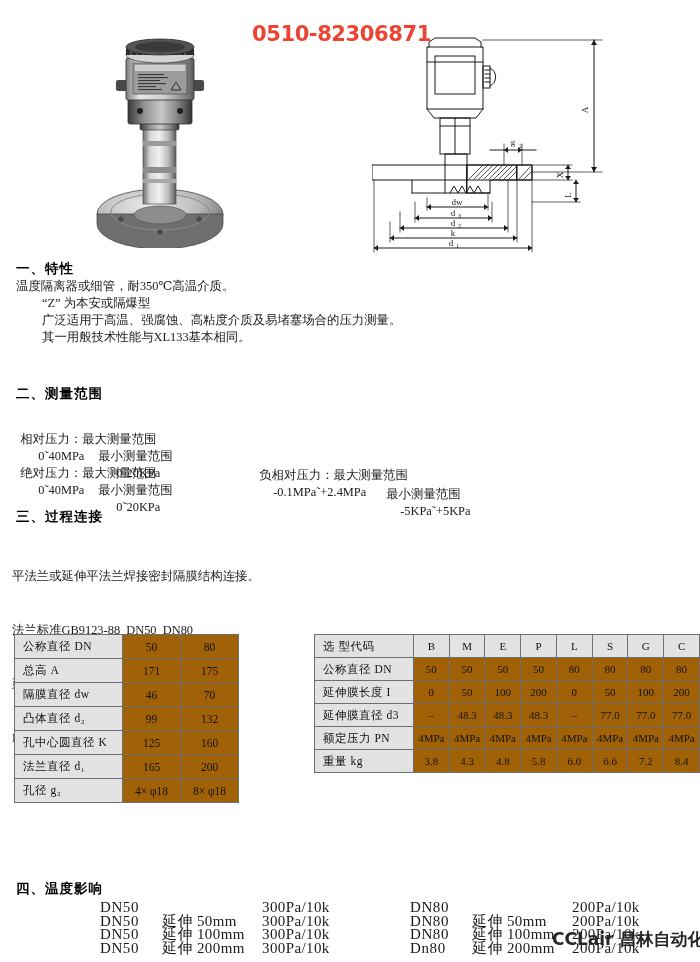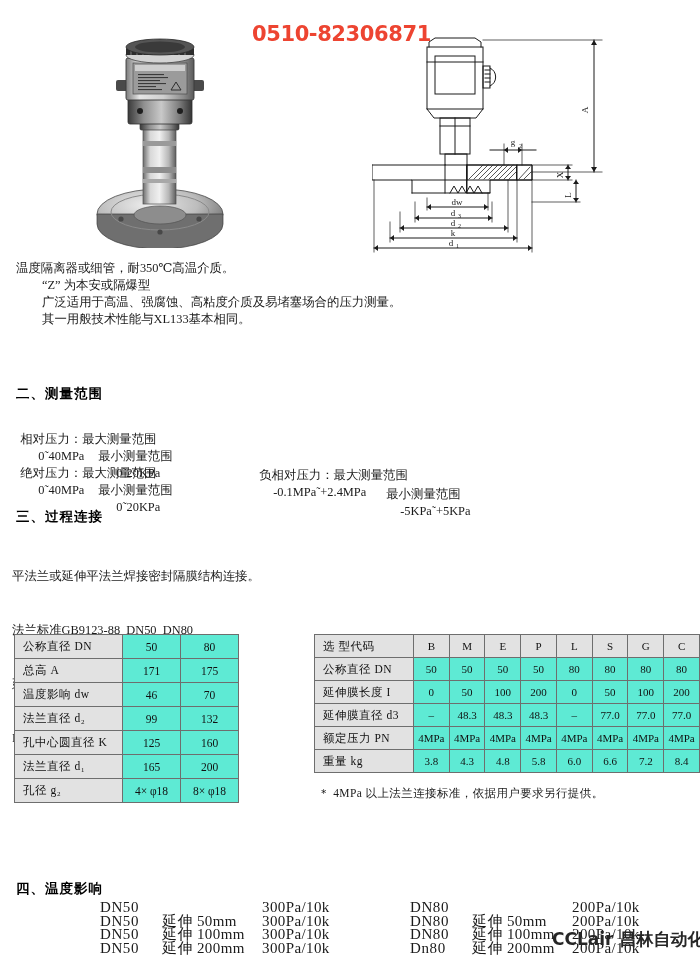--- a/index.html
+++ b/index.html
@@ -60,21 +60,21 @@
     color: #1a1a1a;
     white-space: pre;
   }
   .indent1 { padding-left: 42px; }
   .indent2 { padding-left: 26px; }
 
   
   table.dt {
     border-collapse: collapse;
     font-size: 11.5px;
-    background: #5eead4;
+    background: #a16207;
   }
   table.dt td {
     border: 1px solid #6e6e6e;
     text-align: center;
     white-space: nowrap;
   }
   table.dt td.lbl {
     background: #e2e2e2;
     text-align: left;
     padding: 0 8px;
@@ -339,20 +339,21 @@
         <text x="86" y="196" font-size="6">2</text>
         <text x="81" y="204" text-anchor="middle">k</text>
         <text x="79" y="214" text-anchor="middle">d</text>
         <text x="84" y="216" font-size="6">1</text>
       </g>
     </svg>
   </div>
 </div>
 
 <div class="sec" style="left:16px; top:260px;">
+  <div class="h2">一、特性</div>
   <div class="body-text">温度隔离器或细管，耐350℃高温介质。</div>
   <div class="body-text indent2">“Z” 为本安或隔爆型</div>
   <div class="body-text indent2">广泛适用于高温、强腐蚀、高粘度介质及易堵塞场合的压力测量。</div>
   <div class="body-text indent2">其一用般技术性能与XL133基本相同。</div>
 </div>
 
 <div class="sec" style="left:16px; top:385px;">
   <div class="h2">二、测量范围</div>
 </div>
 
@@ -399,26 +400,26 @@
         <td class="lbl">公称直径  DN</td>
         <td class="val">50</td>
         <td class="val">80</td>
       </tr>
       <tr>
         <td class="lbl">总高  A</td>
         <td class="val">171</td>
         <td class="val">175</td>
       </tr>
       <tr>
-        <td class="lbl">温度影响  dw</td>
+        <td class="lbl">隔膜直径  dw</td>
         <td class="val">46</td>
         <td class="val">70</td>
       </tr>
       <tr>
-        <td class="lbl">法兰直径   d₂</td>
+        <td class="lbl">凸体直径   d₂</td>
         <td class="val">99</td>
         <td class="val">132</td>
       </tr>
       <tr>
         <td class="lbl">孔中心圆直径  K</td>
         <td class="val">125</td>
         <td class="val">160</td>
       </tr>
       <tr>
         <td class="lbl">法兰直径  d₁</td>
@@ -498,21 +499,20 @@
         <td class="val">4.3</td>
         <td class="val">4.8</td>
         <td class="val">5.8</td>
         <td class="val">6.0</td>
         <td class="val">6.6</td>
         <td class="val">7.2</td>
         <td class="val">8.4</td>
       </tr>
     </tbody>
   </table>
-  <div class="table-note" style="margin-top:13px; margin-left:4px;">＊ 4MPa 以上法兰连接标准，依据用户要求另行提供。</div>
 </div>
 
 <div class="sec" style="left:16px; top:880px;">
   <div class="h2">四、温度影响</div>
 </div>
 
 <div class="sec temp-grid" style="left:100px; top:901px;">
   <div class="temp-row">
     <div class="temp-half">
       <span class="temp-col-dn">DN50</span>

